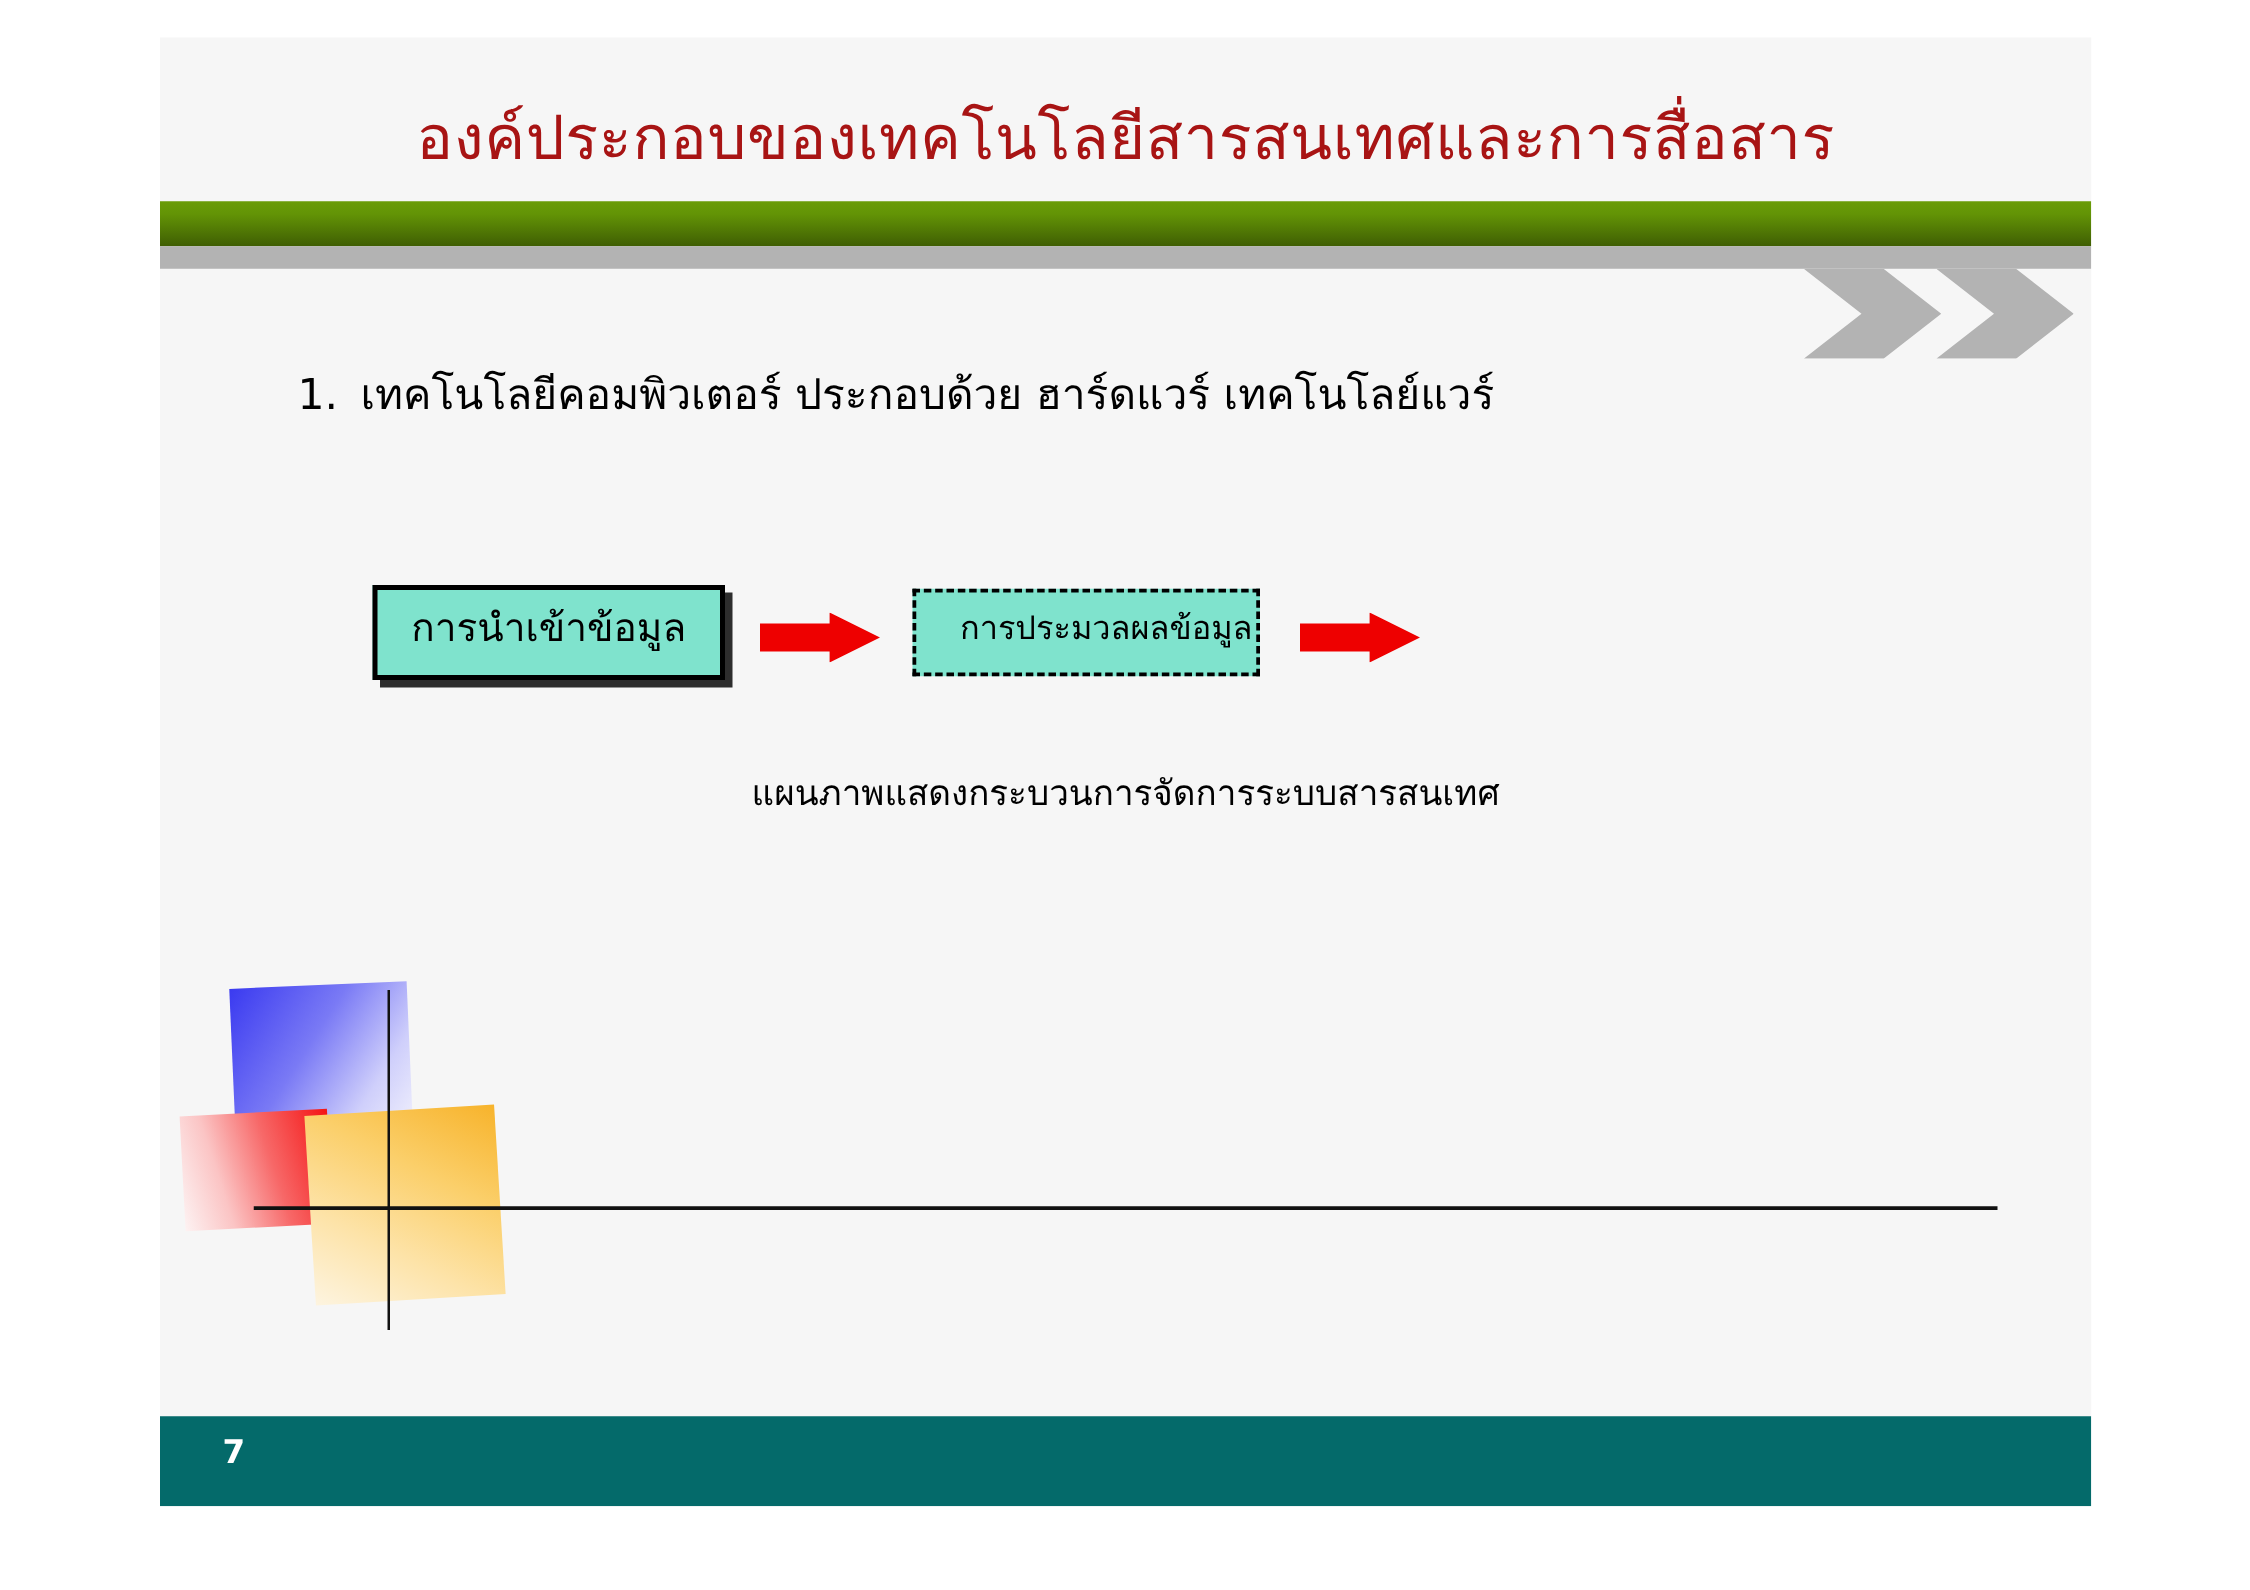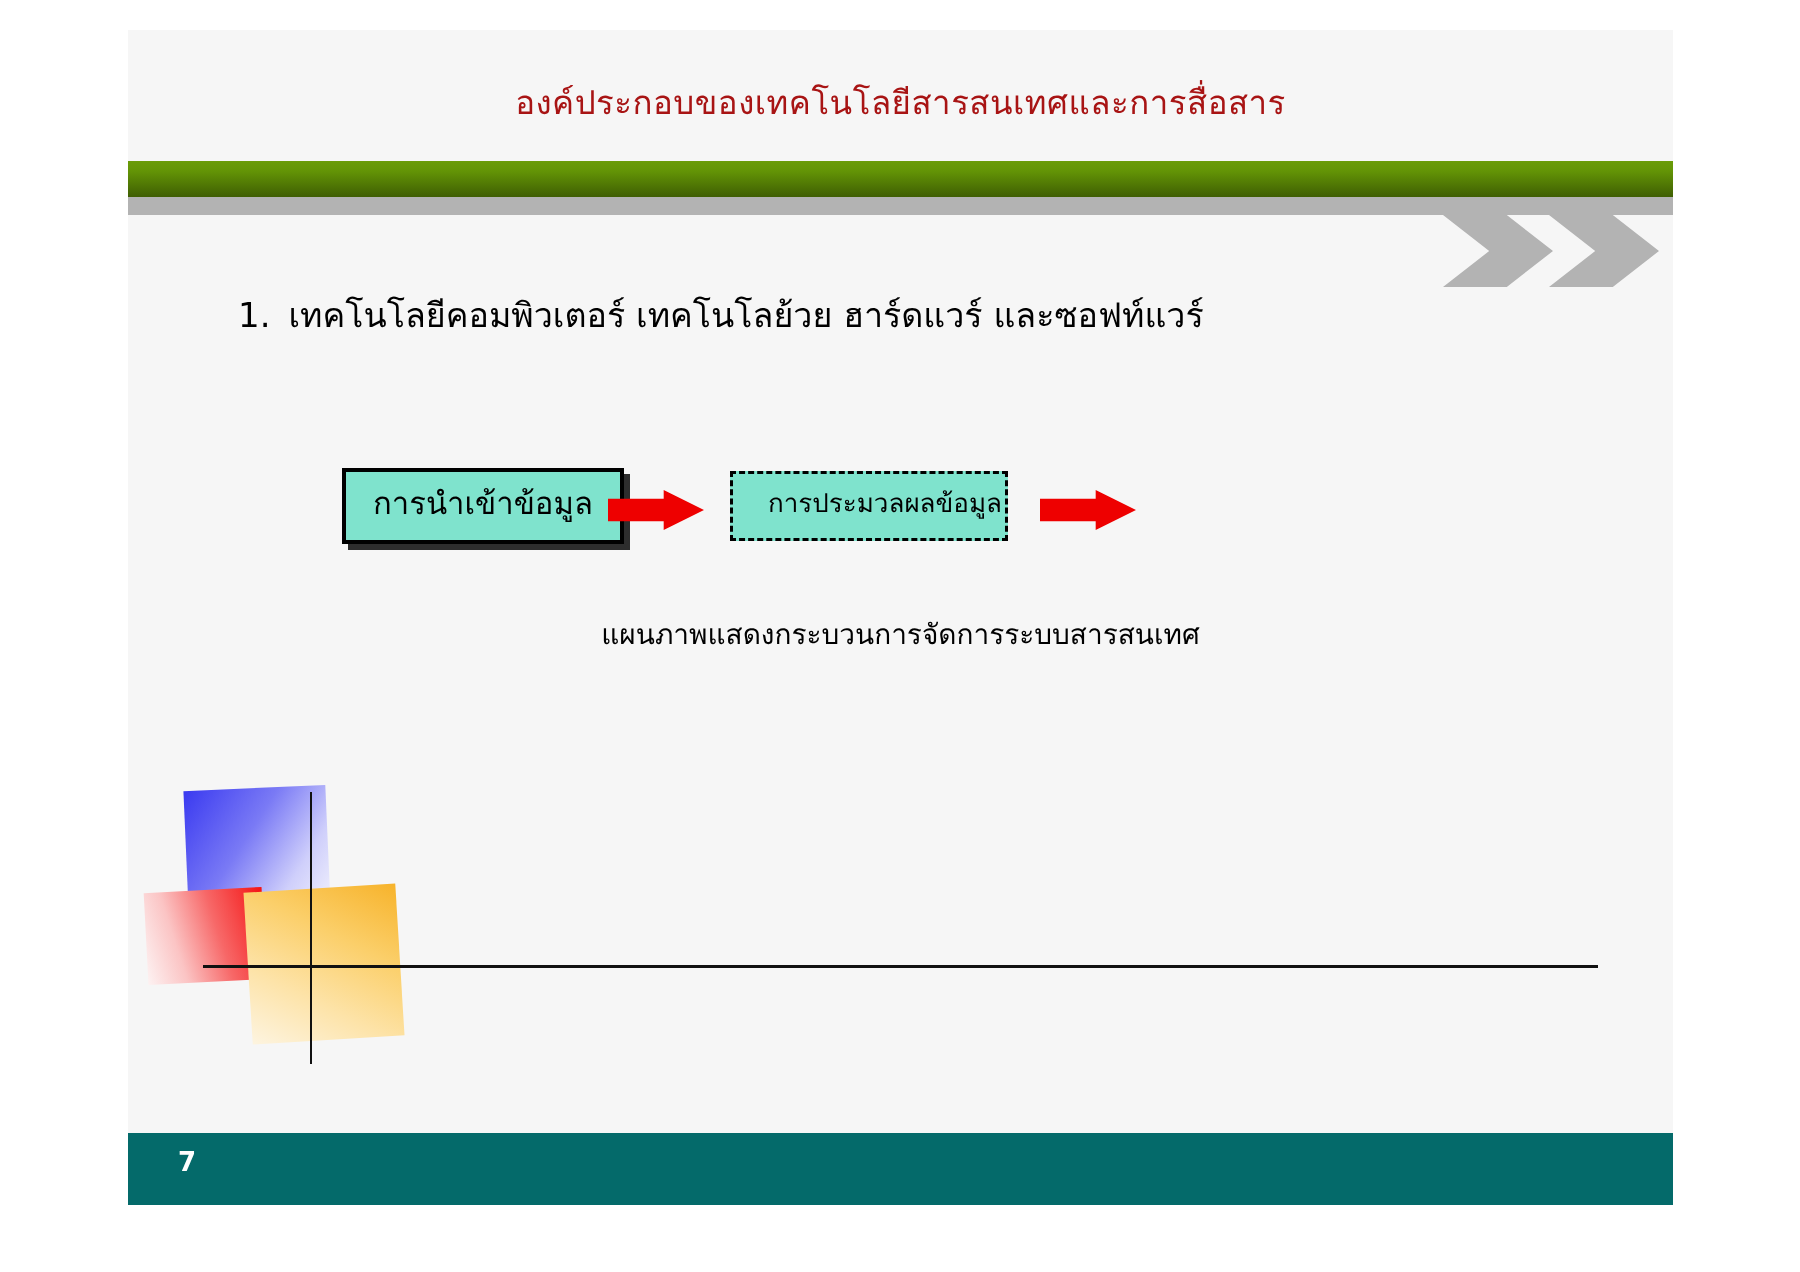--- a/index.html
+++ b/index.html
@@ -33,21 +33,21 @@
     width: 100%;
     height: 132px;
   }
   #slide-title {
     position: absolute;
     left: 0;
     right: 0;
     top: 56px;
     text-align: center;
     font-family: "DejaVu Sans", "Liberation Sans", sans-serif;
-    font-size: 33px;
+    font-size: 49px;
     line-height: 1.0;
     color: #a81414;
     letter-spacing: 0.5px;
     white-space: nowrap;
   }
 
   
   #green-bar {
     position: absolute;
     left: 0;
@@ -133,21 +133,21 @@
   }
   .box-solid {
     border: 4px solid #000000;
     box-shadow: 6px 6px 0 0 rgba(0,0,0,0.82);
   }
   .box-dashed {
     border: 3px dashed #000000;
   }
   .box-dashed .box-label { font-size: 26px; }
 
-  #box-input  { left: 130px;  width: 282px; margin-left: 44px; }
+  #box-input  { left: 130px;  width: 282px; }
   #box-proc   { left: 562px;  width: 278px; height: 70px; top: 3px; padding-left: 32px; }
   #box-output { left: 992px;  width: 276px; }
 
   .flow-arrow {
     position: absolute;
     top: 22px;
     width: 96px;
     height: 40px;
   }
   .flow-arrow .arrow-shape {
@@ -252,21 +252,21 @@
   <div id="green-bar"></div>
   <div id="gray-bar"></div>
 
   <div id="chevrons">
     <div class="chev" id="chev-1"></div>
     <div class="chev" id="chev-2"></div>
   </div>
 
   <div id="bullet-row">
     <span id="bullet-number">1.</span>
-    <span id="bullet-text">เทคโนโลยีคอมพิวเตอร์ เทคโนโลย้วย ฮาร์ดแวร์ และซอฟท์แวร์</span>
+    <span id="bullet-text">เทคโนโลยีคอมพิวเตอร์ ประกอบด้วย ฮาร์ดแวร์ เทคโนโลย์แวร์</span>
   </div>
 
   <div id="flow">
 
     <div class="flow-box box-solid" id="box-input">
       <span class="box-label">การนำเข้าข้อมูล</span>
     </div>
 
     <div class="flow-arrow" id="arrow-1">
       <div class="arrow-shape"></div>

